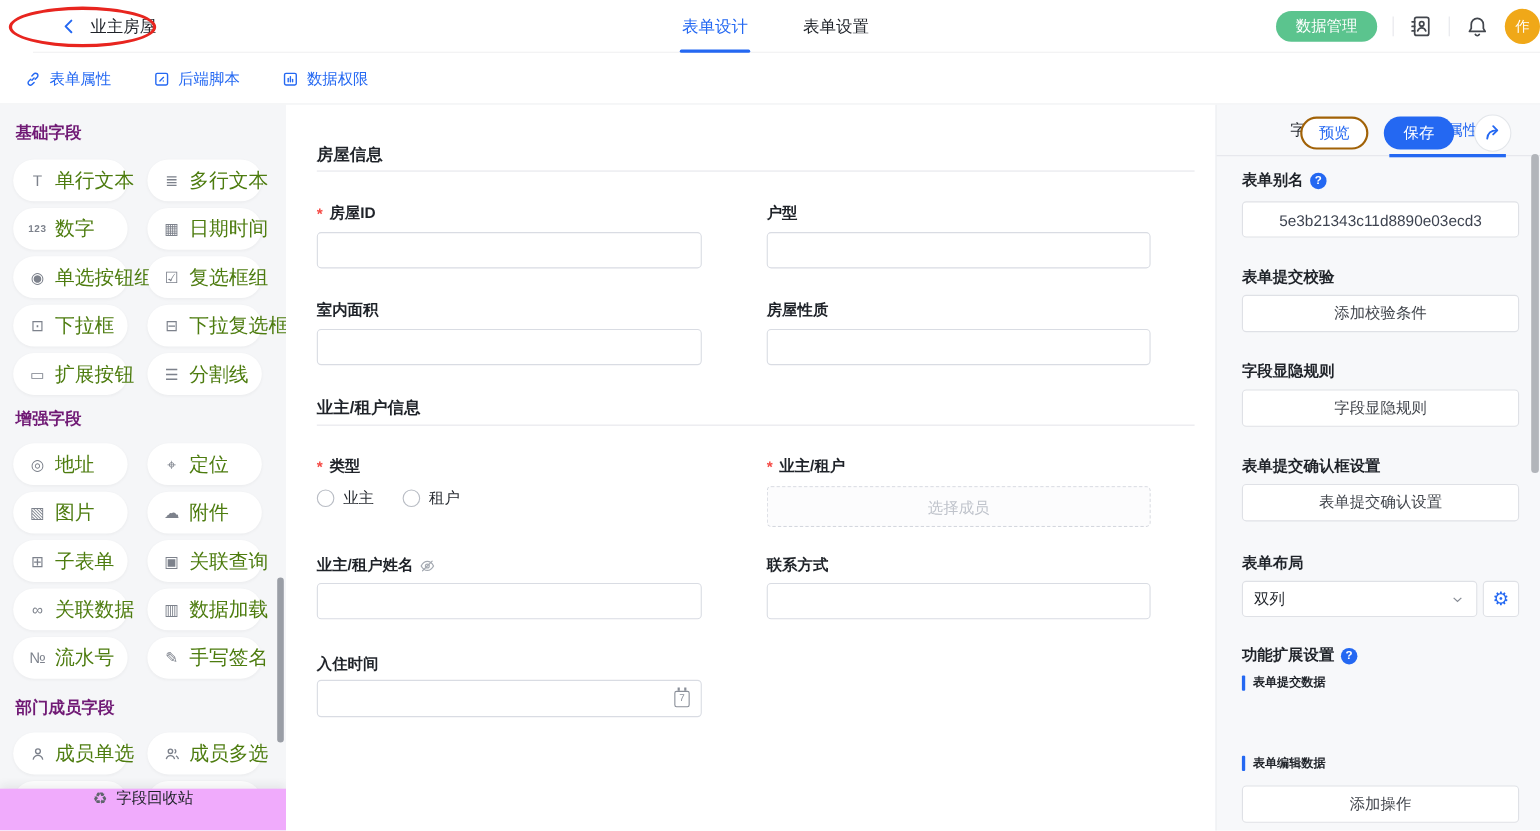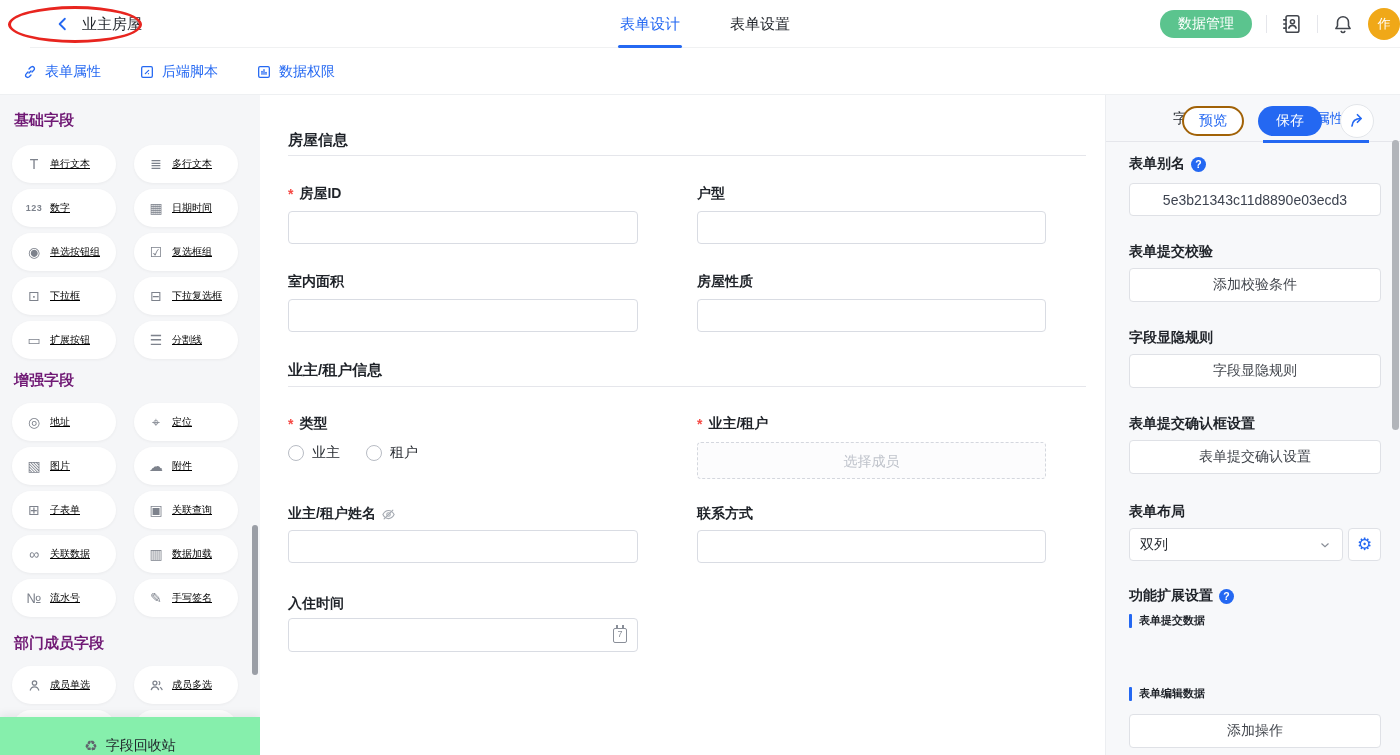--- a/index.html
+++ b/index.html
@@ -42,24 +42,24 @@
 
   
   .sidebar { position:absolute; left:0; top:95px; width:260px; height:660px; background:#f5f6f8; overflow:hidden; }
   .sb-head { position:absolute; left:14px; font-size:15px; font-weight:700; color:#701a75; }
   .sb-grid { position:absolute; left:12px; width:230px; display:flex; flex-wrap:wrap; gap:6px 18px; }
   .pill { width:104px; height:38px; background:#fff; border-radius:19px; display:flex; align-items:center;
     padding:0 0 0 13px; gap:7px; box-shadow:0 1px 3px rgba(31,35,41,.05); cursor:grab; }
   .pill .pi { width:18px; display:flex; align-items:center; justify-content:center;
     color:#7d828c; font-size:14px; flex:none; }
   .pill .pi.sm { font-size:9px; font-weight:700; letter-spacing:.5px; }
-  .pill .pl { font-size:10px; color:#000000; white-space:nowrap;text-decoration:underline; }
+  .pill .pl { font-size:18px; color:#4d7c0f; white-space:nowrap; }
   .sb-thumb { position:absolute; right:2px; top:430px; width:6px; height:150px; background:#9a9ea6; border-radius:3px; }
-  .recycle-bar { position:absolute; left:0; bottom:0; width:260px; height:38px; background:#86efac;
-    box-shadow:0 -3px 8px rgba(31,35,41,.08); display:flex; align-items:flex-end; justify-content:center;
+  .recycle-bar { position:absolute; left:0; bottom:0; width:260px; height:38px; background:#f0abfc;
+    box-shadow:0 -3px 8px rgba(31,35,41,.08); display:flex; align-items:flex-start; justify-content:center;
     gap:8px; font-size:14px; cursor:pointer; z-index:5; }
   .recycle-icon::before { content:"♻"; color:#5f646c; font-size:15px; }
 
   
   .canvas { position:absolute; left:260px; top:95px; width:845px; height:660px; background:#fff; }
   .sec-title { position:absolute; font-size:15px; font-weight:700; color:#1f2329; }
   .sec-hr { position:absolute; left:28px; width:798px; height:1px; background:#e5e6eb; }
   .f-label { position:absolute; font-size:14px; font-weight:700; color:#1f2329; display:flex; align-items:center; gap:5px; }
   .req::before { content:"*"; color:#f54a45; margin-right:1px; font-weight:700; }
   .f-input { position:absolute; height:33px; border:1px solid #d9dce3; border-radius:4px; background:#fff;

